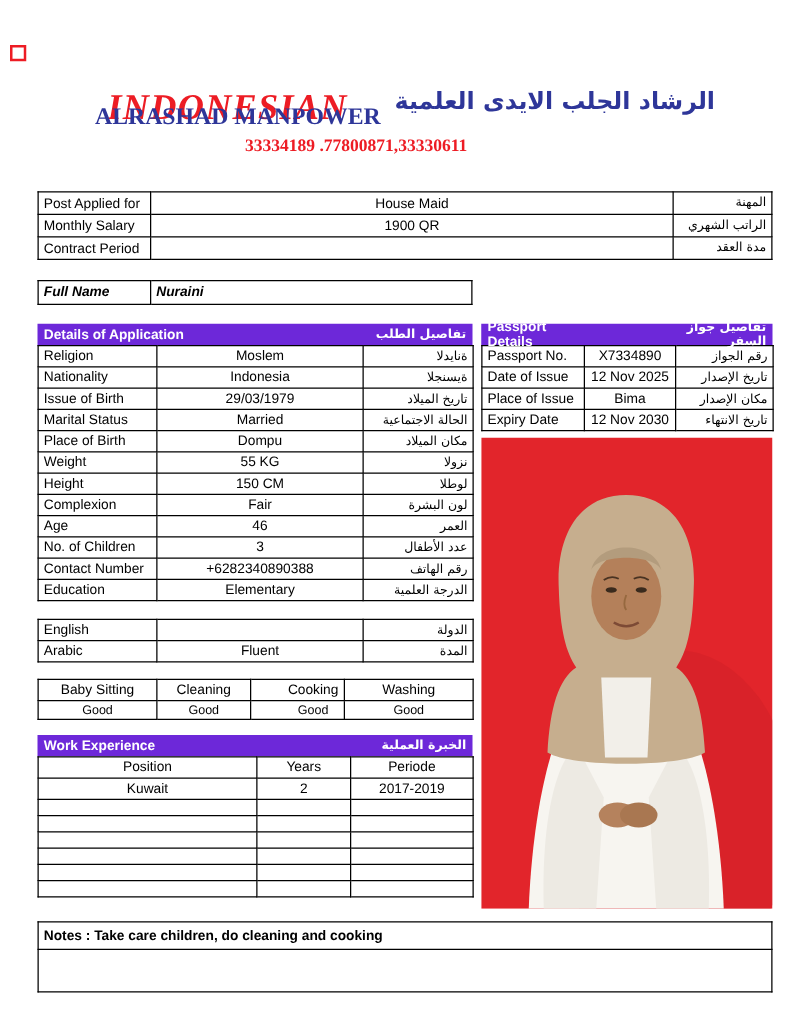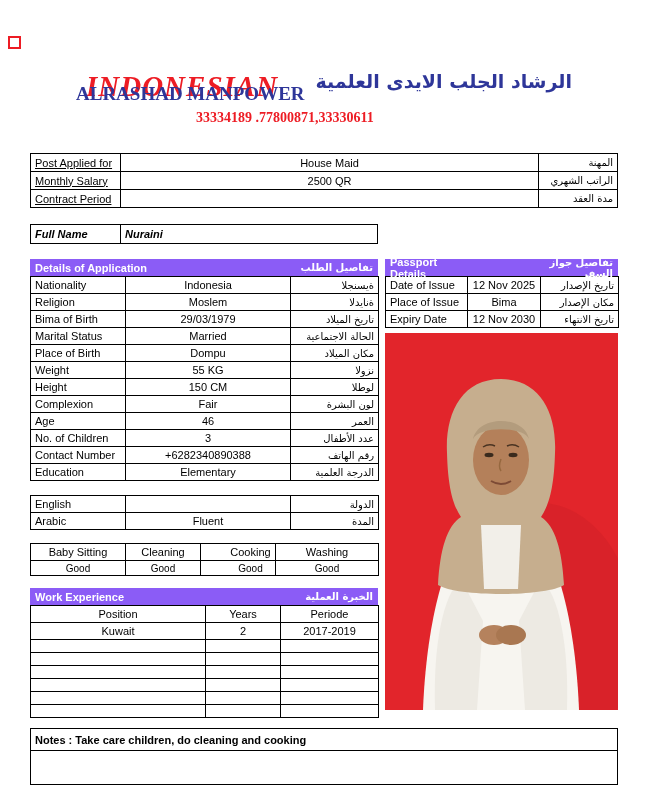--- a/index.html
+++ b/index.html
@@ -24,30 +24,30 @@
   .content { position:absolute; left:30px; top:153px; width:588px; }
   table { border-collapse:collapse; table-layout:fixed; }
   td { border:1px solid #000; font-size:11px; padding:0 4px; height:17px;
     vertical-align:middle; overflow:hidden; white-space:nowrap; }
   .ar { font-family:"DejaVu Sans", sans-serif; font-size:10px; text-align:right; }
   .ctr { text-align:center; }
   .bold { font-weight:bold; }
   
   .job-table { width:588px; }
   .job-table td { height:18px; }
-  .jw1 { width:89px;text-decoration:underline; } .jw2 { width:415px; } .jw3 { width:78px; }
+  .jw1 { width:89px; } .jw2 { width:415px; } .jw3 { width:78px; }
   
   .fullname-table { width:348px; margin-top:16px; }
   .fullname-table td { height:19px;font-style:italic; }
   .fnw1 { width:90px; }
   
   .cols { display:flex; gap:7px; margin-top:15px; align-items:flex-start; }
   .col-left { width:348px; }
   .col-right { width:233px; }
-  .navy-bar { background:#8b5cf6; color:#fff; display:flex; justify-content:space-between;
+  .navy-bar { background:#6d28d9; color:#fff; display:flex; justify-content:space-between;
     align-items:center; height:17px; padding:0 5px; font-size:11px; font-weight:bold; }
   .navy-bar .ar { color:#fff; font-weight:bold;margin-left:40px; }
   
   .details-table { width:348px; }
   .dw1 { width:95px; } .dw2 { width:165px; } .dw3 { width:88px; }
   
   .lang-table { width:348px; margin-top:14px; }
   
   .skills-table { width:348px; margin-top:13px; }
   .sw1 { width:95px; } .sw2 { width:75px; } .sw3 { width:75px;padding-left:29px; } .sw4 { width:103px; }
@@ -82,21 +82,21 @@
 
     <table class="job-table">
       <tbody>
           <tr>
         <td class="jw1">Post Applied for</td>
         <td class="jw2 ctr">House Maid</td>
         <td class="jw3 ar">المهنة</td>
       </tr>
       <tr>
         <td class="jw1">Monthly Salary</td>
-        <td class="jw2 ctr">2500 QR</td>
+        <td class="jw2 ctr">1900 QR</td>
         <td class="jw3 ar">الراتب الشهري</td>
       </tr>
       <tr>
         <td class="jw1">Contract Period</td>
         <td class="jw2 ctr"></td>
         <td class="jw3 ar">مدة العقد</td>
       </tr>
     </tbody>
       </table>
 
@@ -113,31 +113,31 @@
 
       <div class="col-left">
 
         <div class="navy-bar">
           <span>Details of Application</span>
           <span class="ar">تفاصيل الطلب</span>
         </div>
         <table class="details-table">
           <tbody>
               <tr>
+            <td class="dw1">Religion</td>
+            <td class="dw2 ctr">Moslem</td>
+            <td class="dw3 ar">ةنايدلا</td>
+          </tr>
+          <tr>
             <td class="dw1">Nationality</td>
             <td class="dw2 ctr">Indonesia</td>
             <td class="dw3 ar">ةيسنجلا</td>
           </tr>
           <tr>
-            <td class="dw1">Religion</td>
-            <td class="dw2 ctr">Moslem</td>
-            <td class="dw3 ar">ةنايدلا</td>
-          </tr>
-          <tr>
-            <td class="dw1">Bima of Birth</td>
+            <td class="dw1">Issue of Birth</td>
             <td class="dw2 ctr">29/03/1979</td>
             <td class="dw3 ar">تاريخ الميلاد</td>
           </tr>
           <tr>
             <td class="dw1">Marital Status</td>
             <td class="dw2 ctr">Married</td>
             <td class="dw3 ar">الحالة الاجتماعية</td>
           </tr>
           <tr>
             <td class="dw1">Place of Birth</td>
@@ -268,20 +268,25 @@
       </div>
 
       <div class="col-right">
 
         <div class="navy-bar">
           <span>Passport Details</span>
           <span class="ar">تفاصيل جواز السفر</span>
         </div>
         <table class="passport-table">
           <tbody>
+              <tr>
+            <td class="pw1">Passport No.</td>
+            <td class="pw2 ctr">X7334890</td>
+            <td class="pw3 ar">رقم الجواز</td>
+          </tr>
           <tr>
             <td class="pw1">Date of Issue</td>
             <td class="pw2 ctr">12 Nov 2025</td>
             <td class="pw3 ar">تاريخ الإصدار</td>
           </tr>
           <tr>
             <td class="pw1">Place of Issue</td>
             <td class="pw2 ctr">Bima</td>
             <td class="pw3 ar">مكان الإصدار</td>
           </tr>

